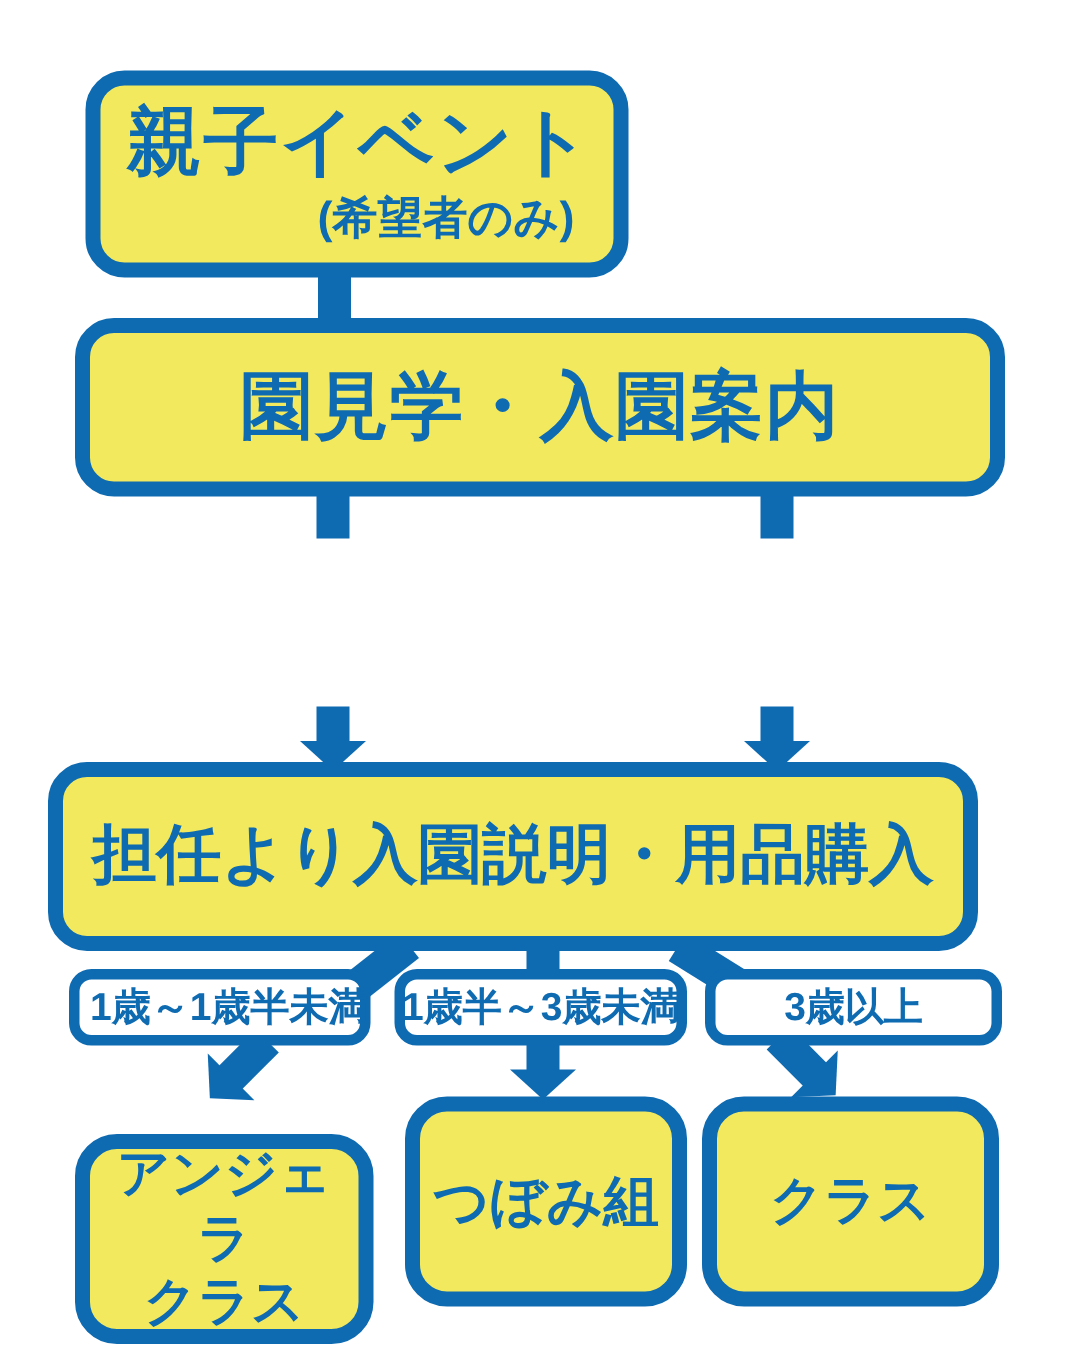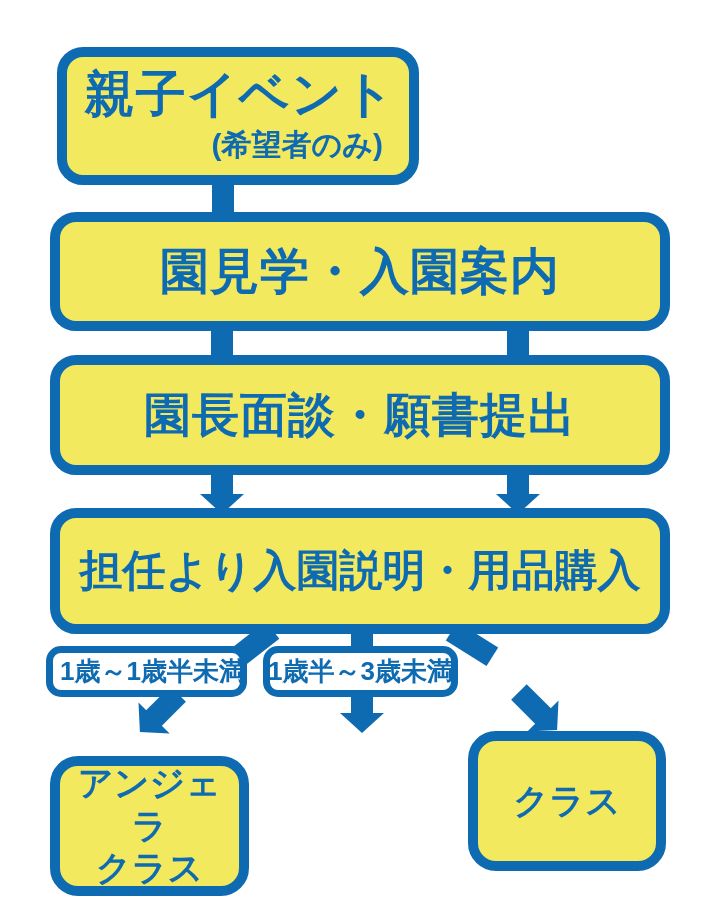--- a/index.html
+++ b/index.html
@@ -27,21 +27,21 @@
     z-index:2;
   }
   .step .big { line-height:1.15; letter-spacing:1px; }
   #box-event   { left:57px;  top:47px;  width:362px; height:138px; }
   #box-event .big { font-size:50px; width:100%; text-align:center; padding-left:4px; }
   #box-event .sub { font-size:30px; width:100%; text-align:right; padding-right:26px; margin-top:2px; }
   #box-tour      { left:50px; top:212px; width:620px; height:119px; }
   #box-tour .big { font-size:49px; }
   #box-interview { left:50px; top:355px; width:620px; height:120px; }
   #box-interview .big { font-size:47px; }
-  #box-orientation { left:50px; top:508px; width:620px; height:126px; }
+  #box-orientation { left:32px; top:508px; width:620px; height:126px; }
   #box-orientation .big { font-size:43px; letter-spacing:0; }
   
   .agebox {
     position:absolute;
     top:646px; height:51px;
     background:#ffffff;
     border:7px solid #0e6bb2;
     border-radius:15px;
     display:flex; align-items:center; justify-content:center;
     font-size:26px;
@@ -129,36 +129,39 @@
 
   <div class="step" id="box-tour">
     <div class="big">園見学・入園案内</div>
   </div>
 
   <div class="step" id="box-event">
     <div class="big">親子イベント</div>
     <div class="sub">(希望者のみ)</div>
   </div>
 
-  <div class="step" id="box-interview">
-    <div class="big">園長面談・願書提出</div>
-  </div>
 
   <div class="step" id="box-orientation">
     <div class="big">担任より入園説明・用品購入</div>
   </div>
 
   <div class="agebox" id="age-left">
     <span>1歳～1歳半未満</span>
   </div>
   <div class="agebox" id="age-mid">
     <span>1歳半～3歳未満</span>
   </div>
+  <div class="agebox" id="age-right">
+    <span>3歳以上</span>
+  </div>
 
   <div class="classbox" id="class-left">
     <div>アンジェラ</div>
     <div>クラス</div>
+  </div>
+  <div class="classbox" id="class-mid">
+    <div>つぼみ組</div>
   </div>
   <div class="classbox" id="class-right">
     <div>クラス</div>
   </div>
 
 </div>
 
 </body></html>

